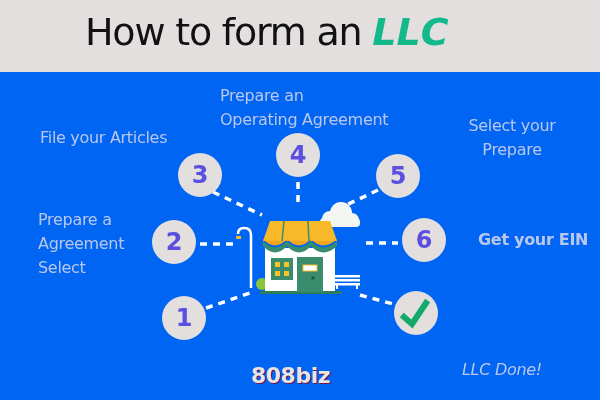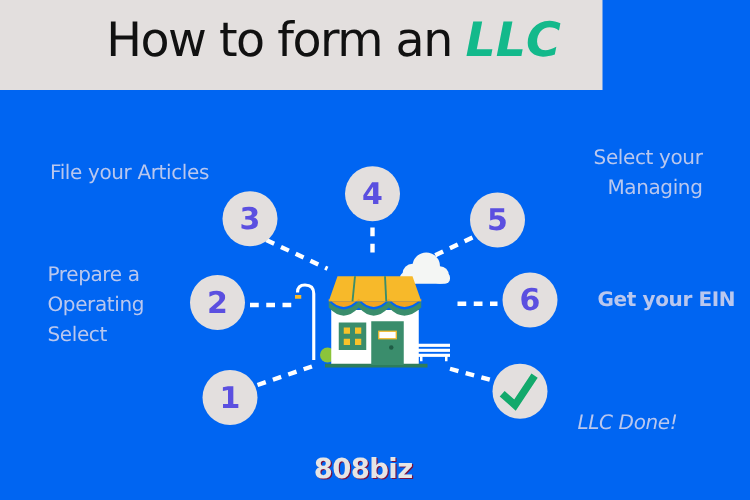--- a/index.html
+++ b/index.html
@@ -1,23 +1,23 @@
 <!DOCTYPE html>
 <html><head>
 <meta charset="utf-8">
 <style>
   html, body { margin: 0; padding: 0; }
   body { width: 600px; height: 400px; overflow: hidden; position: relative; font-family: "DejaVu Sans", sans-serif; background: #0065f2; }
-  .header { position: absolute; left: 0; top: 0; width: 482px; height: 72px; background: #e3dfde; }
+  .header { position: absolute; left: 0; top: 0; width: 600px; height: 72px; background: #e3dfde; }
   .title { position: absolute; left: 85px; top: 10px; font-family: "DejaVu Sans", sans-serif; font-size: 38px; color: #111; letter-spacing: -1.2px; white-space: nowrap; }
   .title .accent { color: #13b98b; font-weight: bold; font-style: italic; letter-spacing: 0px; }
   .main { position: absolute; left: 0; top: 72px; width: 600px; height: 328px; background: #0065f2; }
   .label { position: absolute; color: #b9c7ee; font-size: 16px; line-height: 24px; white-space: nowrap; letter-spacing: -0.3px; }
   .label.right { text-align: right; }
-  .label.italic { font-style: italic; }
+  .label.italic { font-style: italic; margin-top: 32px; }
   .step { position: absolute; width: 44px; height: 44px; border-radius: 50%; background: #e3dfde; color: #5b4fe0; font-weight: bold; font-size: 24px; line-height: 44px; text-align: center; }
   .brand { position: absolute; left: 251px; top: 363px; font-size: 22px; font-weight: bold; color: #e5e5e5; text-shadow: 1px 1px 0 #7a1140; letter-spacing: -0.5px; }
   svg.deco { position: absolute; left: 0; top: 0; }
 </style>
 </head>
 <body>
 
 <div class="header">
   <div class="title"><span>How to form an </span><span class="accent">LLC</span></div>
 </div>
@@ -90,31 +90,33 @@
 <div class="step" style="left:394px; top:291px;">
   <svg width="44" height="44">
     <path d="M10 26 L18 33 L32 12" stroke="#12a96b" stroke-width="6" fill="none" stroke-linecap="square" stroke-linejoin="miter"></path>
   </svg>
 </div>
 
 <div class="label" style="left:38px; top:320px;">
 </div>
 <div class="label" style="left:38px; top:208px;">
   <div>Prepare a</div>
-  <div>Operating</div>
+  <div>Agreement</div>
   <div>Select</div>
 </div>
 <div class="label" style="left:40px; top:126px;">
   <div>File your Articles</div>
 </div>
 <div class="label" style="left:220px; top:84px;">
+  <div>Prepare an</div>
+  <div>Operating Agreement</div>
 </div>
-<div class="label right" style="left:462px; top:114px; width:100px;">
+<div class="label right" style="left:462px; top:114px; width:100px;text-align:center;">
   <div>Select your</div>
-  <div>Managing</div>
+  <div>Prepare</div>
 </div>
 <div class="label" style="left:478px; top:228px;font-weight:bold;">
   <div>Get your EIN</div>
 </div>
 <div class="label italic" style="left:462px; top:326px;">
   <div>LLC Done!</div>
 </div>
 
 <div class="brand">808biz</div>
 

